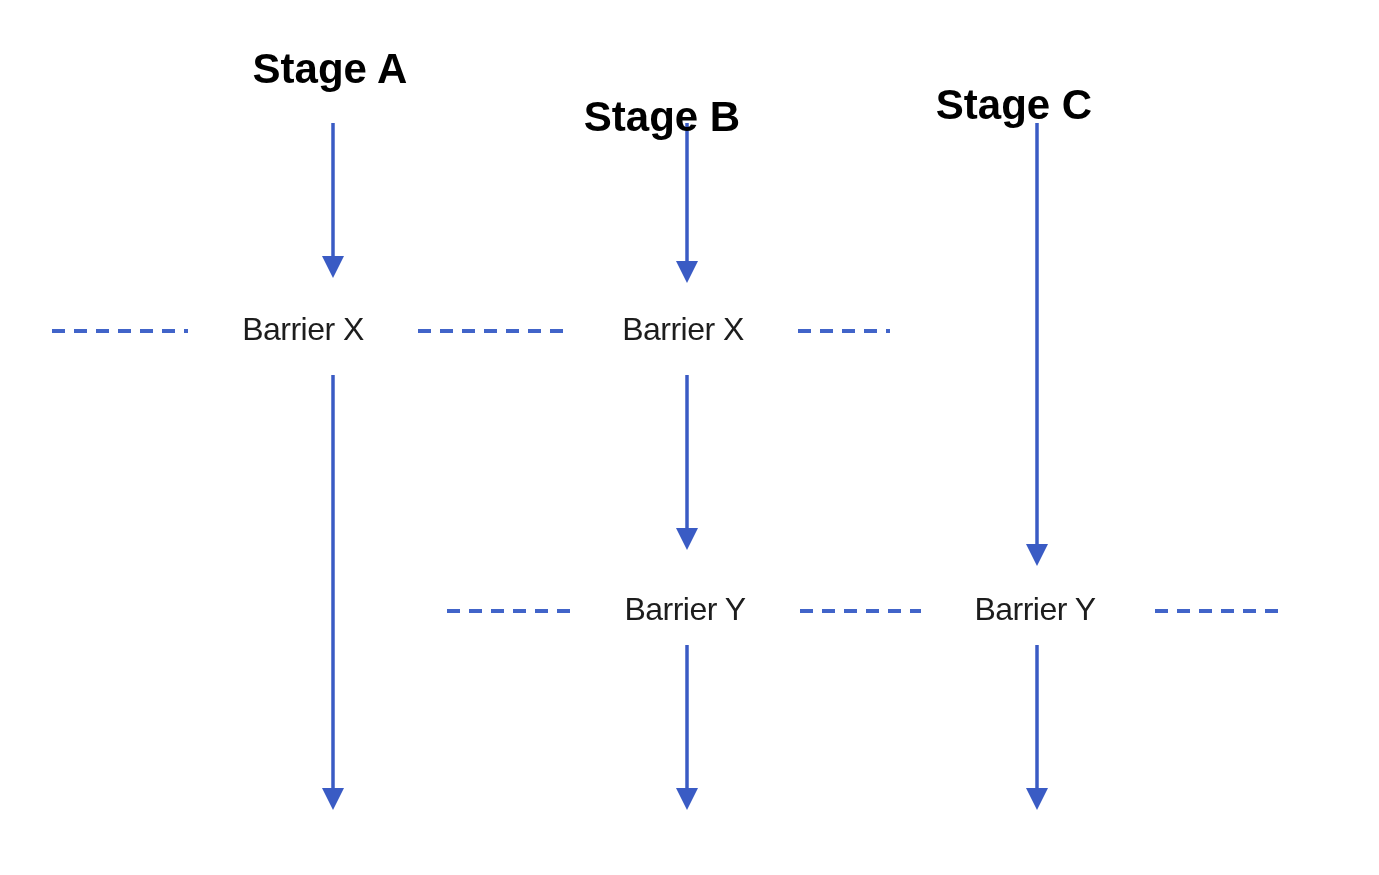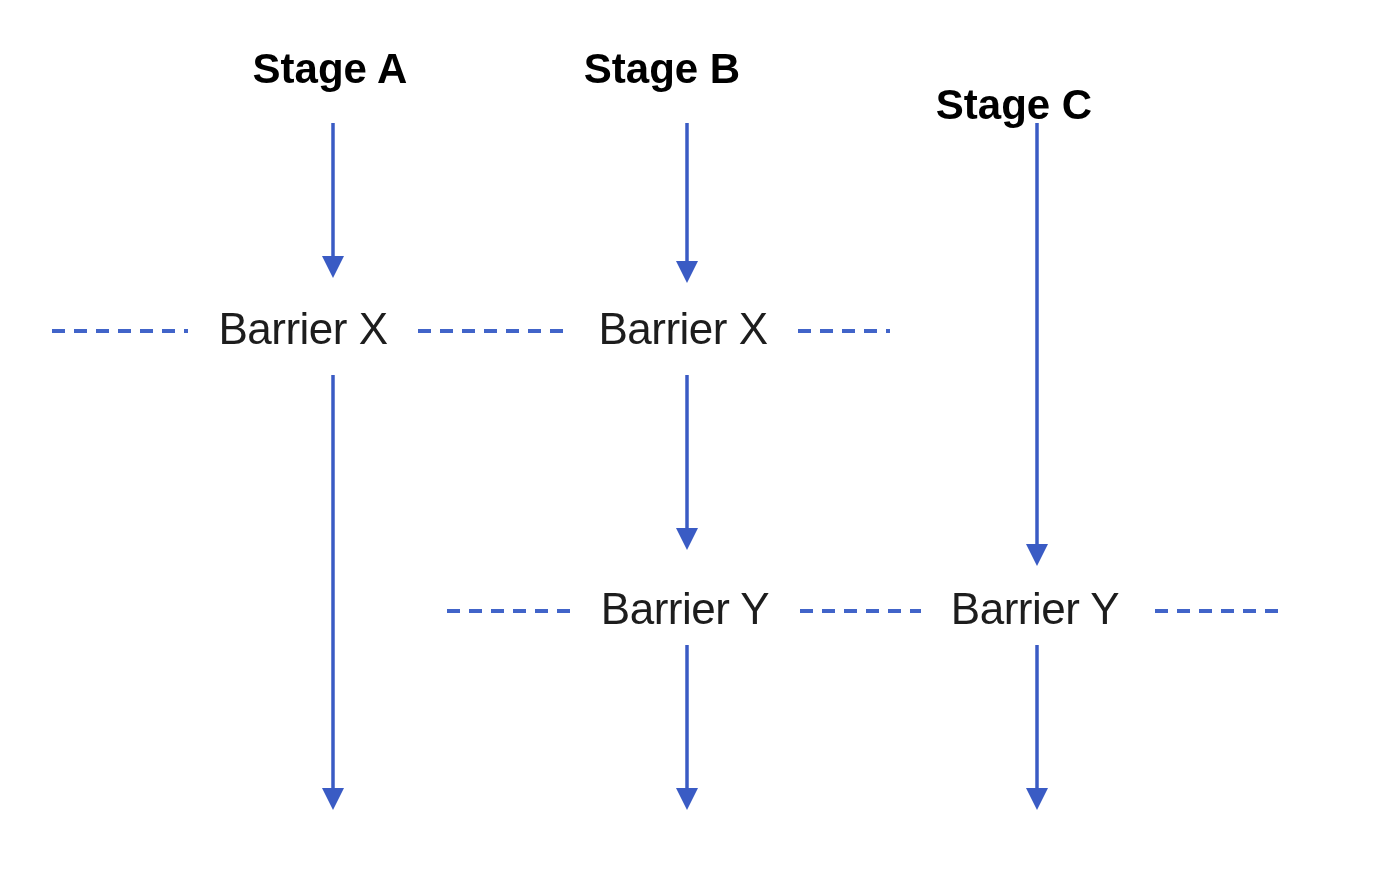--- a/index.html
+++ b/index.html
@@ -28,21 +28,21 @@
     white-space: nowrap;
   }
   .stage-title {
     font-size: 42px;
     font-weight: 700;
     color: #000000;
     top: 46px;
     line-height: 46px;
   }
   .barrier-label {
-    font-size: 44px;
+    font-size: 32px;
     font-weight: 400;
     color: #1d1d1d;
     line-height: 46px;
     letter-spacing: -0.5px;
   }
   .arrow-line {
     stroke: #3a5bc4;
     stroke-width: 3.5;
     fill: none;
   }
@@ -98,21 +98,21 @@
     <line class="dash-line" x1="52" y1="331" x2="188" y2="331"></line>
     <line class="dash-line" x1="418" y1="331" x2="570" y2="331"></line>
     <line class="dash-line" x1="798" y1="331" x2="890" y2="331"></line>
 
     <line class="dash-line" x1="447" y1="611" x2="570" y2="611"></line>
     <line class="dash-line" x1="800" y1="611" x2="921" y2="611"></line>
     <line class="dash-line" x1="1155" y1="611" x2="1280" y2="611"></line>
   </svg>
 
   <div class="label stage-title" style="left:330px;text-align:right;">Stage A</div>
-  <div class="label stage-title" style="left:662px;">Stage B</div>
+  <div class="label stage-title" style="left:662px;margin-top:48px;">Stage B</div>
   <div class="label stage-title" style="left:1014px;margin-top:36px;">Stage C</div>
 
   <div class="label barrier-label" style="left:303px; top:306px;">Barrier X</div>
   <div class="label barrier-label" style="left:683px; top:306px;">Barrier X</div>
 
   <div class="label barrier-label" style="left:685px;  top:586px;">Barrier Y</div>
   <div class="label barrier-label" style="left:1035px; top:586px;">Barrier Y</div>
 
 </div>
 

